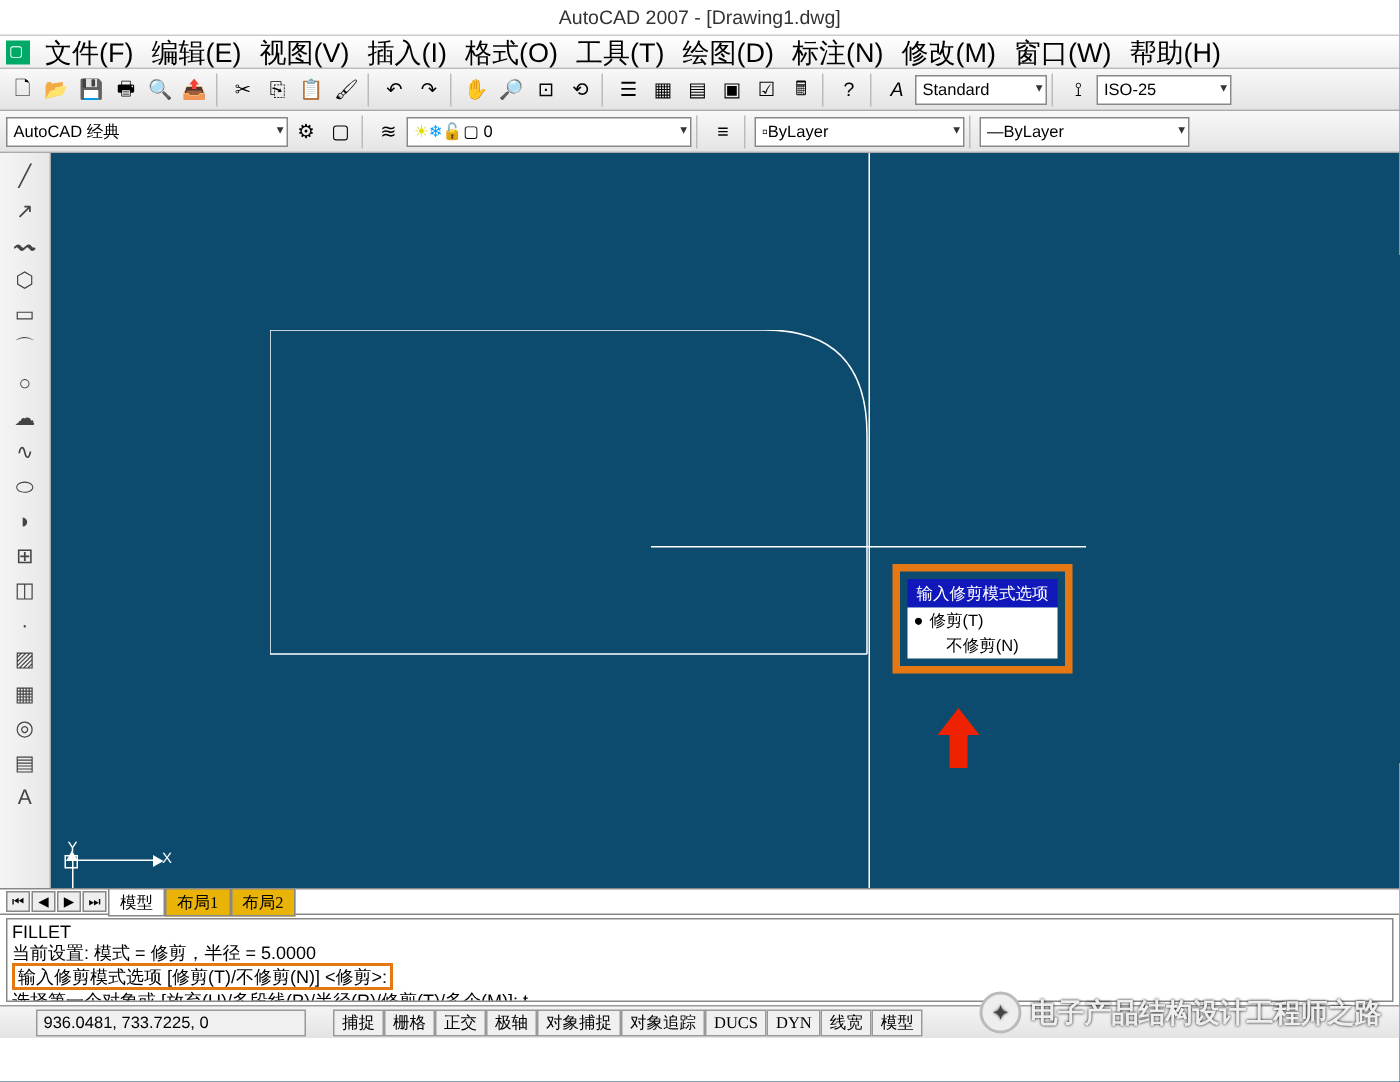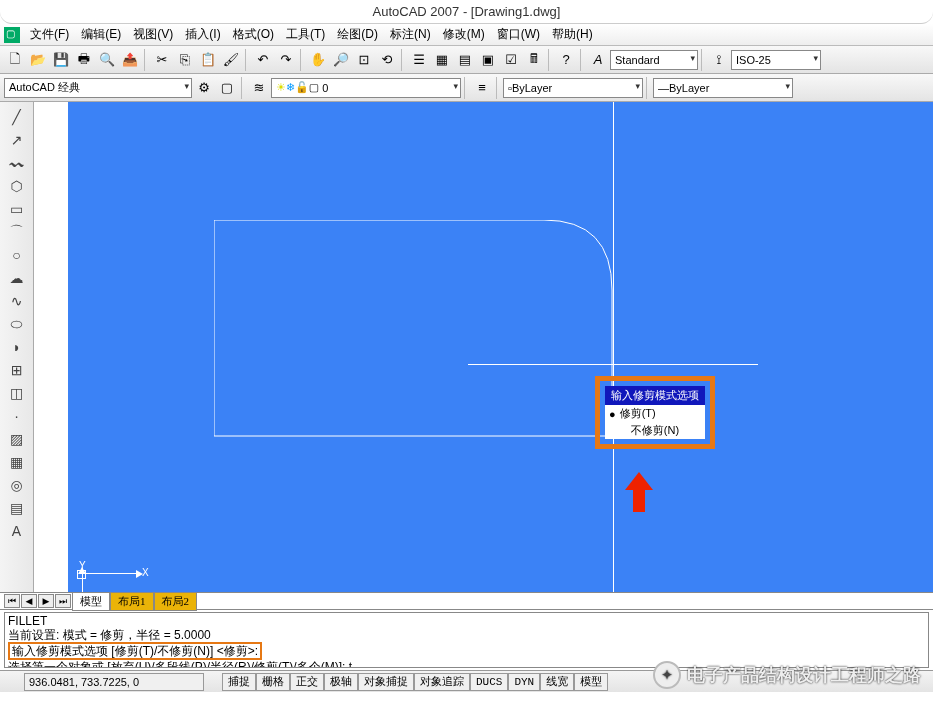--- a/index.html
+++ b/index.html
@@ -1,30 +1,30 @@
 <!DOCTYPE html>
 <html><head>
 <meta charset="utf-8">
 <style>
 * { margin:0; padding:0; box-sizing:border-box; font-family:"Microsoft YaHei",SimSun,Arial,sans-serif; }
 body { width:933px; height:721px; background:#fff; overflow:hidden; position:relative; }
-.title-bar { height:24px; background:#fff; display:flex; align-items:center; justify-content:center; font-size:13px; color:#333; border-bottom:1px solid #ccc;border-radius:12px; }
+.title-bar { height:24px; background:#fff; display:flex; align-items:center; justify-content:center; font-size:13px; color:#333; border-bottom:1px solid #ccc; }
 .menu-bar { height:22px; background:linear-gradient(#fff,#eee); display:flex; align-items:center; padding-left:4px; border-bottom:1px solid #bbb; }
 .app-icon { width:16px; height:16px; background:#0a6; display:inline-block; margin-right:4px; position:relative; }
 .app-icon::after { content:"▢"; color:#fff; font-size:10px; position:absolute; top:1px; left:2px;}
-.menu-bar span { font-size:12px; padding:2px 6px; cursor:default; color:#000; }
+.menu-bar span { font-size:18px; padding:2px 6px; cursor:default; color:#000; }
 .toolbar-row { height:28px; background:linear-gradient(#f8f8f8,#e4e4e4); border-bottom:1px solid #aaa; display:flex; align-items:center; padding:0 4px; gap:1px; }
 .tb-btn { width:22px; height:22px; display:flex; align-items:center; justify-content:center; cursor:pointer; font-size:13px; border:1px solid transparent; }
 .tb-sep { width:4px; height:22px; border-left:1px solid #bbb; margin:0 2px; }
 .dropdown { height:20px; background:#fff; border:1px solid #888; font-size:11px; padding:1px 16px 1px 4px; position:relative; display:inline-flex; align-items:center; }
 .dropdown::after { content:"▾"; position:absolute; right:2px; top:2px; font-size:9px; color:#333; }
 .main-area { display:flex; height:490px; background:#fff; }
 .left-toolbar { width:34px; background:linear-gradient(90deg,#f4f4f4,#e8e8e8); border-right:1px solid #aaa; display:flex; flex-direction:column; align-items:center; padding-top:4px; gap:1px; }
 .lt-btn { width:26px; height:22px; display:flex; align-items:center; justify-content:center; cursor:pointer; font-size:14px; color:#444; border:1px solid transparent;}
-.canvas { flex:1; background:#3b82f6; position:relative; overflow:hidden;margin-left:34px; }
+.canvas { flex:1; background:#0c4a6e; position:relative; overflow:hidden; }
 .vline { position:absolute; width:1px; background:#fff; }
 .ucs { position:absolute; left:14px; bottom:18px; }
 .ucs .yarr { width:1px; height:54px; background:#fff; position:absolute; }
 .ucs .xarr { width:54px; height:1px; background:#fff; position:absolute; bottom:0; }
 .ucs .sq { width:9px; height:9px; border:1px solid #fff; position:absolute; bottom:-5px; left:-5px;}
 .ucs .lx { color:#fff; font-size:10px; position:absolute; bottom:-4px; left:60px;}
 .ucs .ly { color:#fff; font-size:10px; position:absolute; top:-14px; left:-3px;}
 .triangle-r { width:0;height:0;border-top:4px solid transparent;border-bottom:4px solid transparent;border-left:7px solid #fff; position:absolute;}
 .triangle-u { width:0;height:0;border-left:4px solid transparent;border-right:4px solid transparent;border-bottom:7px solid #fff; position:absolute;}
 .popup-box { position:absolute; right:218px; top:274px; border:5px solid #e67814; padding:5px; background:transparent; }
@@ -37,21 +37,21 @@
 .arrow-head-down { width:0;height:0;border-left:14px solid transparent; border-right:14px solid transparent; border-top:18px solid #e20;}
 .arrow-head-up { width:0;height:0;border-left:14px solid transparent; border-right:14px solid transparent; border-bottom:18px solid #e20;}
 .layout-tabs { height:18px; background:#fff; border-top:1px solid #888; border-bottom:1px solid #888; display:flex; align-items:center; padding-left:4px; font-size:11px; }
 .nav-btn { width:16px; height:14px; border:1px solid #888; margin-right:1px; display:flex; align-items:center; justify-content:center; font-size:9px; cursor:pointer; background:#eee;}
 .tab { padding:1px 7px; border:1px solid #888; background:#eab308; cursor:pointer; font-family:SimSun;}
 .tab.active { background:#fff; font-weight:normal; }
 .cmd-area { height:56px; background:#fff; border:1px solid #888; margin:2px 4px; overflow:hidden; font-family:SimSun,monospace; font-size:12px; line-height:14px; padding:1px 3px; position:relative;}
 .cmd-line.hl { border:2px solid #e67814; padding:0 2px; display:inline-block; }
 .status-bar { height:22px; background:linear-gradient(#f4f4f4,#e4e4e4); border-top:1px solid #999; display:flex; align-items:center; font-size:11px; }
 .status-cell { border:1px solid #999; padding:1px 4px; height:18px; display:flex; align-items:center; background:#f0f0f0;margin-left:24px;}
-.status-btn { border:1px solid #999; padding:1px 5px; height:18px; display:flex; align-items:center; cursor:pointer; background:#f0f0f0; font-family:Liberation Mono, monospace;}
+.status-btn { border:1px solid #999; padding:1px 5px; height:18px; display:flex; align-items:center; cursor:pointer; background:#f0f0f0; font-family:Liberation Serif, serif;}
 .watermark { position:absolute; right:12px; bottom:32px; display:flex; align-items:center; gap:6px; color:#eee; font-size:18px; font-weight:bold; z-index:90; text-shadow:0 0 2px #000;}
 .wm-icon { width:28px; height:28px; border-radius:14px; background:#eee; border:2px solid #bbb; display:flex; align-items:center; justify-content:center; font-size:12px; color:#444;}
 svg.round-rect { position:absolute; }
 </style>
 </head>
 <body>
 
 <div class="title-bar">
   <span>AutoCAD 2007 - [Drawing1.dwg]</span>
 </div>

